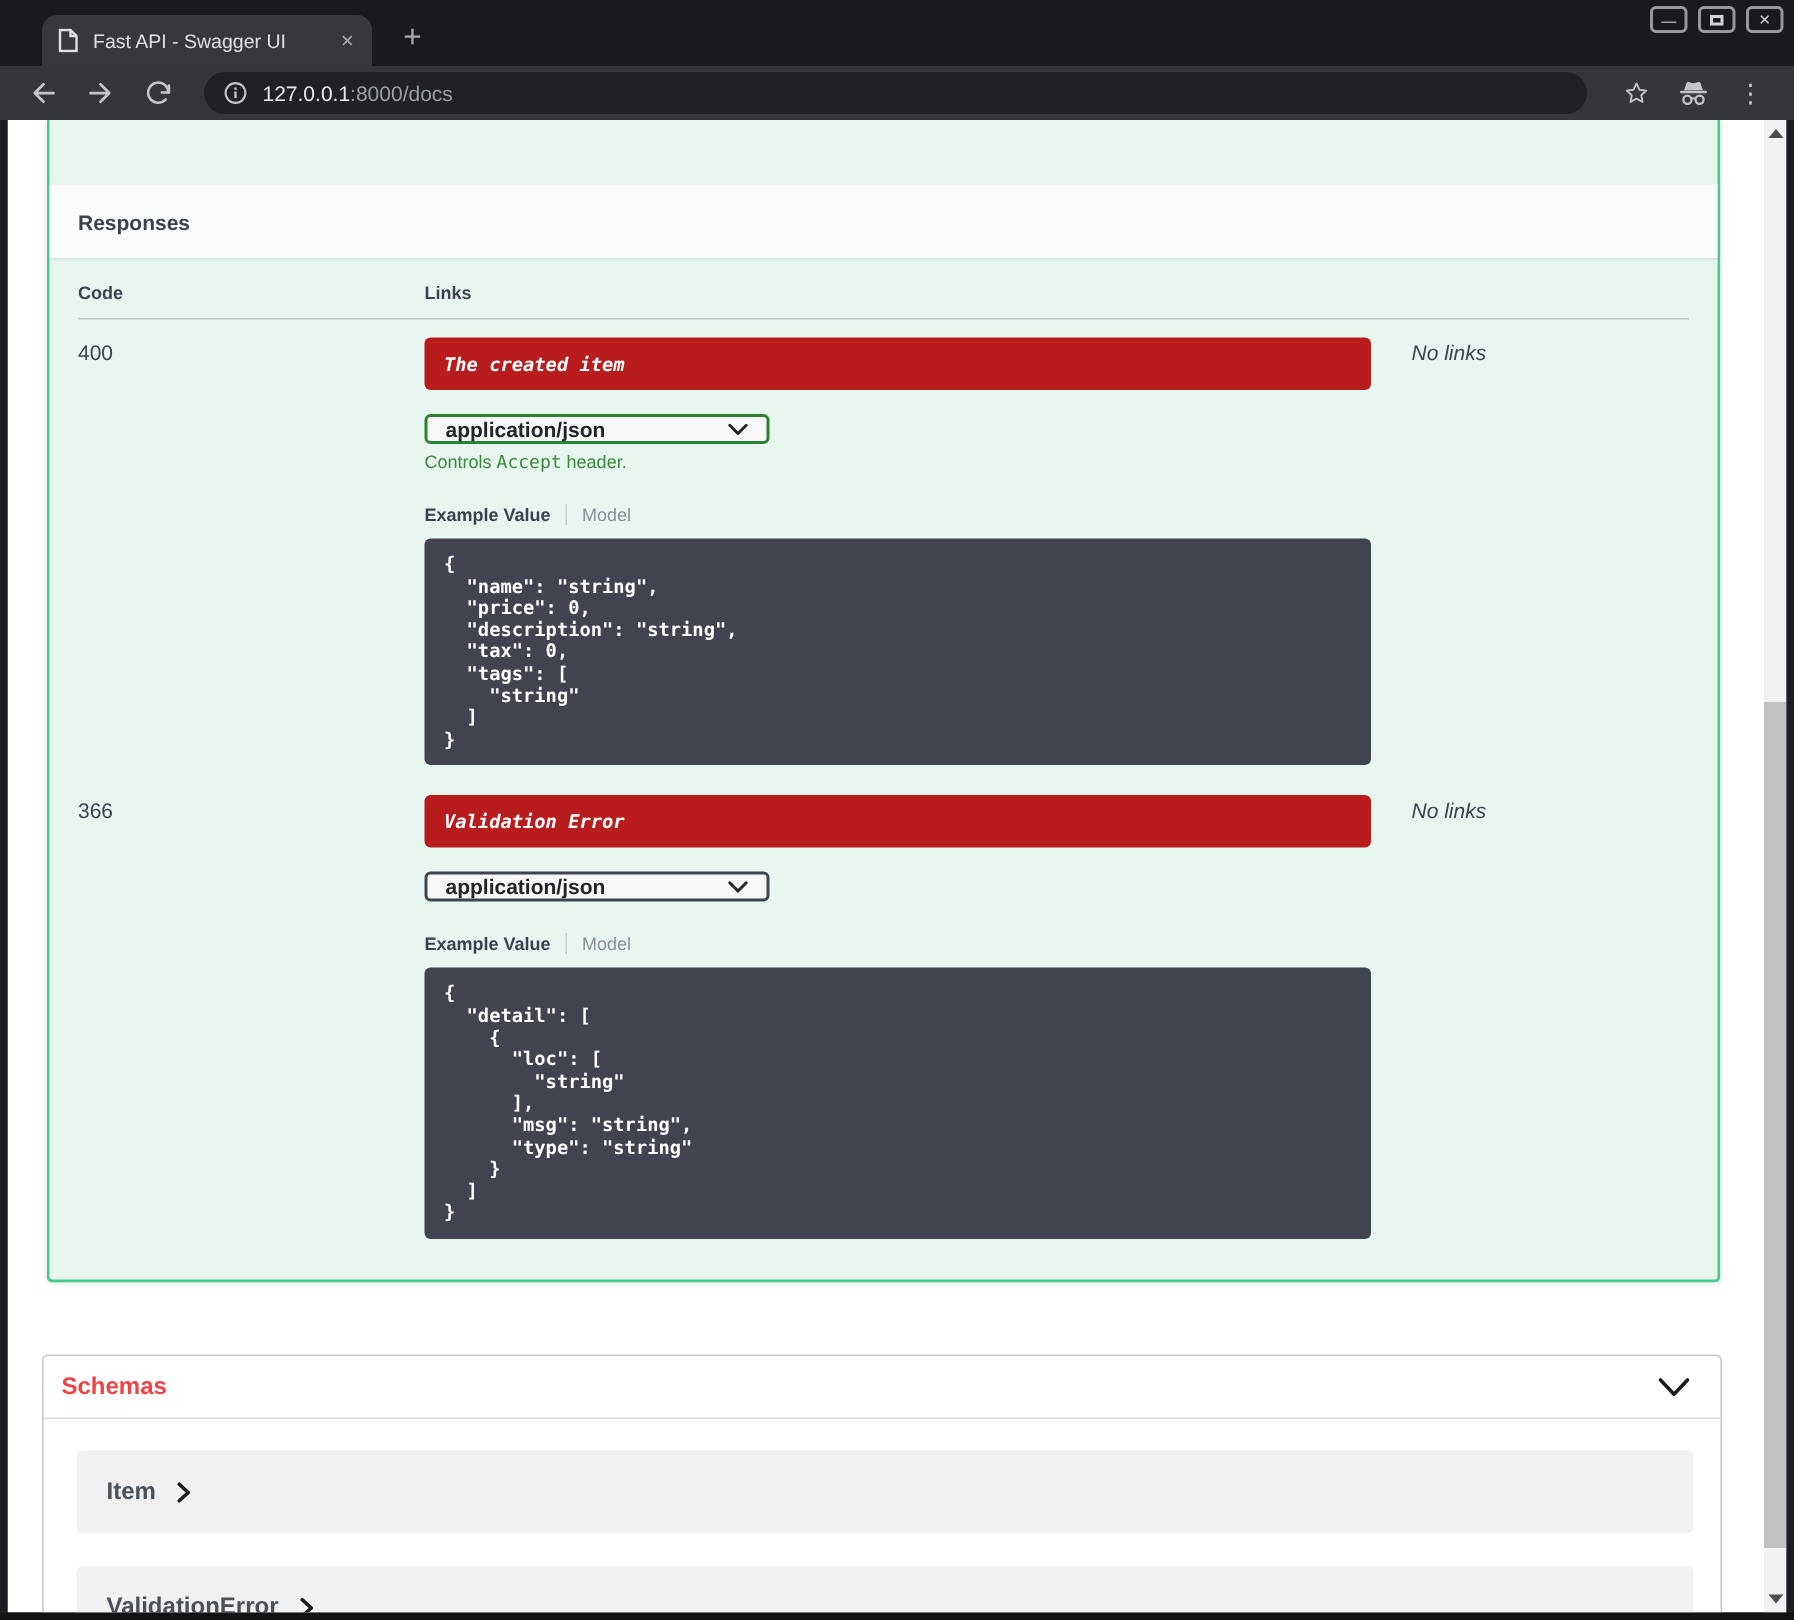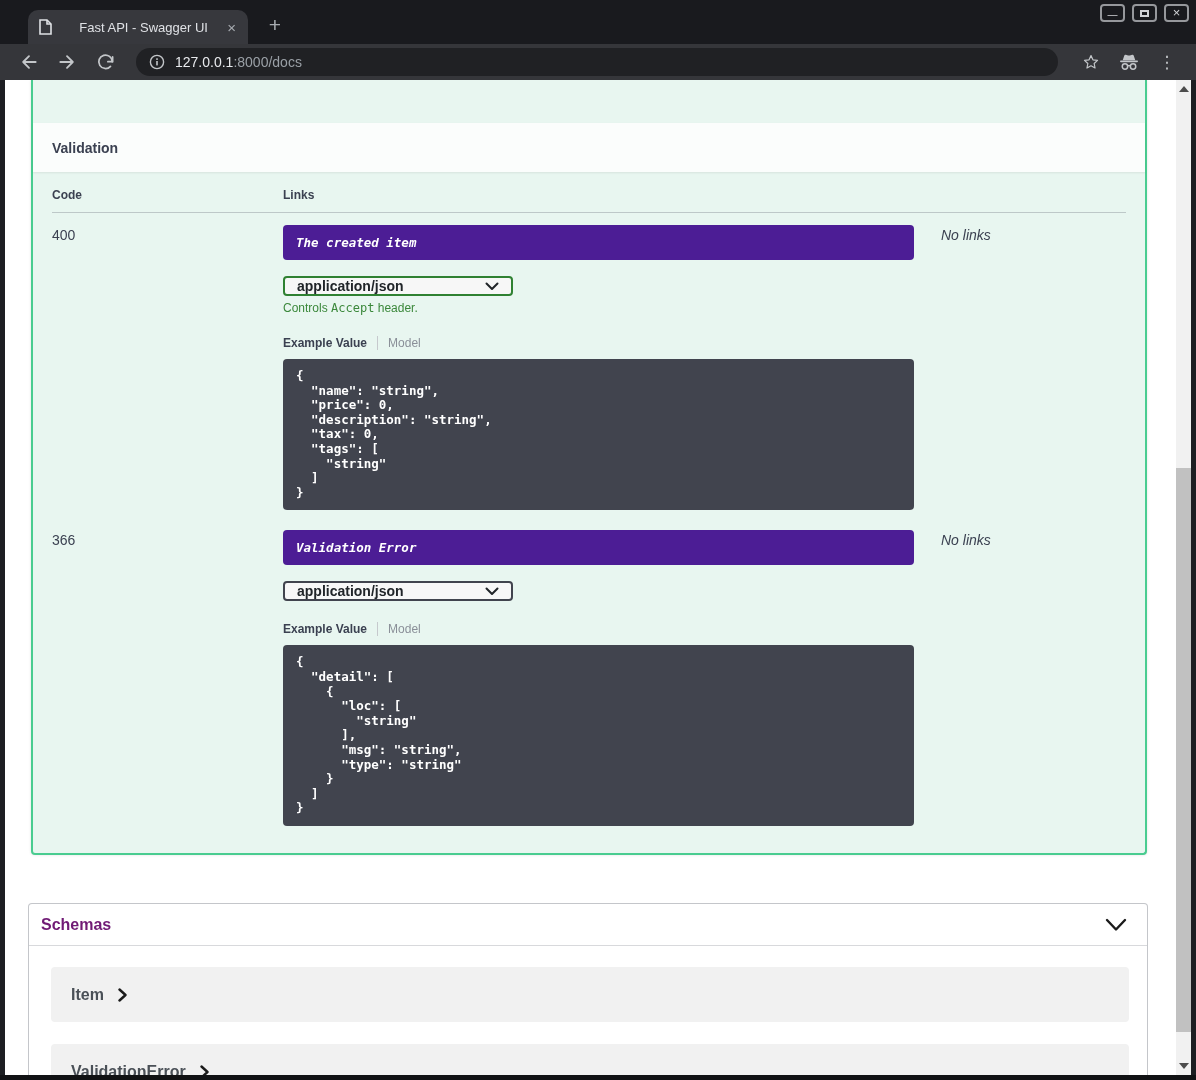--- a/index.html
+++ b/index.html
@@ -6,21 +6,21 @@
   html,body { width:1196px; height:1080px; overflow:hidden; background:#1d1e22;
               font-family:"Liberation Sans", sans-serif; }
 
   .window { width:1196px; height:1080px; position:relative; background:#1d1e22; }
 
   
   .titlebar { position:absolute; top:0; left:0; width:1196px; height:44px; background:#191a1e; }
   .tab { position:absolute; left:28px; top:10px; width:220px; height:34px; background:#37383d;
          border-radius:10px 10px 0 0; display:flex; align-items:center; padding:0 10px; }
   .tab-title { flex:1; font-size:13px; color:#dfe1e5; margin-left:10px; white-space:nowrap;
-               overflow:hidden;text-align:center; }
+               overflow:hidden; }
   .tab-close { color:#a7abb0; font-size:15px; line-height:15px; cursor:default; padding:0 2px; }
   .new-tab { position:absolute; left:262px; top:13px; width:26px; height:26px; color:#a7abb0;
              font-size:21px; line-height:24px; text-align:center; font-weight:300; }
   .win-controls { position:absolute; right:7px; top:4px; display:flex; gap:7px; }
   .win-btn { width:25px; height:18px; border:2px solid #96989c; border-radius:4px; color:#d2d4d7;
              display:flex; align-items:center; justify-content:center; font-size:10px; line-height:10px; }
   .win-btn .inner-box { width:9px; height:7px; border:2px solid #d2d4d7; display:block; }
   .win-btn.min span { margin-top:4px; }
 
   
@@ -50,21 +50,21 @@
                     padding:0 19px; box-shadow:0 1px 2px rgba(0,0,0,.08); }
   .section-header h4 { font-size:14px; font-weight:bold; color:#3b4151; }
   .responses-body { padding:0 19px 20px 19px; }
   .tbl-head { display:grid; grid-template-columns:231px 658px 1fr; padding:16px 0 10px 0;
               border-bottom:1px solid rgba(59,65,81,.25); }
   .tbl-head div { font-size:12px; font-weight:bold; color:#3b4151; }
   .resp-row { display:grid; grid-template-columns:231px 658px 1fr; padding-top:12px; }
   .col-code { font-size:14px; color:#3b4151; padding-top:2px; }
   .col-links { font-size:14px; font-style:italic; color:#3b4151; padding-top:2px; }
 
-  .desc-box { width:631px; height:35px; background:#4c1d95; border-radius:4px; display:flex;
+  .desc-box { width:631px; height:35px; background:#b91c1c; border-radius:4px; display:flex;
               align-items:center; padding:0 13px; margin-bottom:16px; }
   .desc-box span { color:#ffffff; font-family:"DejaVu Sans Mono", monospace; font-style:italic;
                    font-weight:bold; font-size:12.5px; }
   .media-select { width:230px; height:20px; background:#f7f7f7; border-radius:4px; display:flex;
                   align-items:center; padding:0 12px; justify-content:space-between; }
   .media-select.accent { border:2px solid #2f8132; }
   .media-select.plain  { border:2px solid #41444e; }
   .media-select span { font-size:14px; font-weight:bold; color:#212529; }
   .accept-note { margin-top:5px; font-size:12px; color:#3b883b; }
   .accept-note .mono { font-family:"DejaVu Sans Mono", monospace; }
@@ -75,21 +75,21 @@
                 padding:10px 13px; }
   .code-block pre { font-family:"DejaVu Sans Mono", monospace; font-size:12.5px; line-height:14.6px;
                     color:#ffffff; font-weight:bold; white-space:pre; }
   .row-gap { height:8px; }
 
   
   .schemas { position:absolute; top:823px; left:23px; width:1120px; height:260px;
              background:#ffffff; border:1px solid rgba(59,65,81,.3); border-radius:4px 4px 0 0; }
   .schemas-header { height:42px; display:flex; align-items:center; justify-content:space-between;
                     padding:0 20px 0 12px; border-bottom:1px solid rgba(59,65,81,.2); }
-  .schemas-header h4 { font-size:16px; font-weight:bold; color:#701a75; }
+  .schemas-header h4 { font-size:16px; font-weight:bold; color:#ef4444; }
   .models-wrap { padding:21px 20px 0 22px; }
   .model-box { width:1078px; height:55px; background:#f1f1f1; border-radius:4px; display:flex;
                align-items:center; padding:0 20px; margin-bottom:22px; }
   .model-name { font-size:16px; font-weight:bold; color:#4a5057; margin-right:14px; }
 
   
   .scrollbar { position:absolute; top:0; right:0; width:15px; height:995px; background:#f1f1f1; }
   .sb-thumb { position:absolute; left:0; top:388px; width:15px; height:564px; background:#c1c1c1; }
   .sb-up, .sb-down { position:absolute; left:3px; width:0; height:0; }
   .sb-up { top:6px; border-left:5px solid transparent; border-right:5px solid transparent;
@@ -172,21 +172,21 @@
     <div class="right-icon">
       <span class="dots">⋮</span>
     </div>
   </div>
 
   <div class="page">
 
     <div class="opblock">
       <div class="opblock-spacer"></div>
       <div class="section-header">
-        <h4>Validation</h4>
+        <h4>Responses</h4>
       </div>
       <div class="responses-body">
         <div class="tbl-head">
           <div>Code</div>
           <div>Links</div>
         </div>
 
         <div class="resp-row">
           <div class="col-code">400</div>
           <div>

